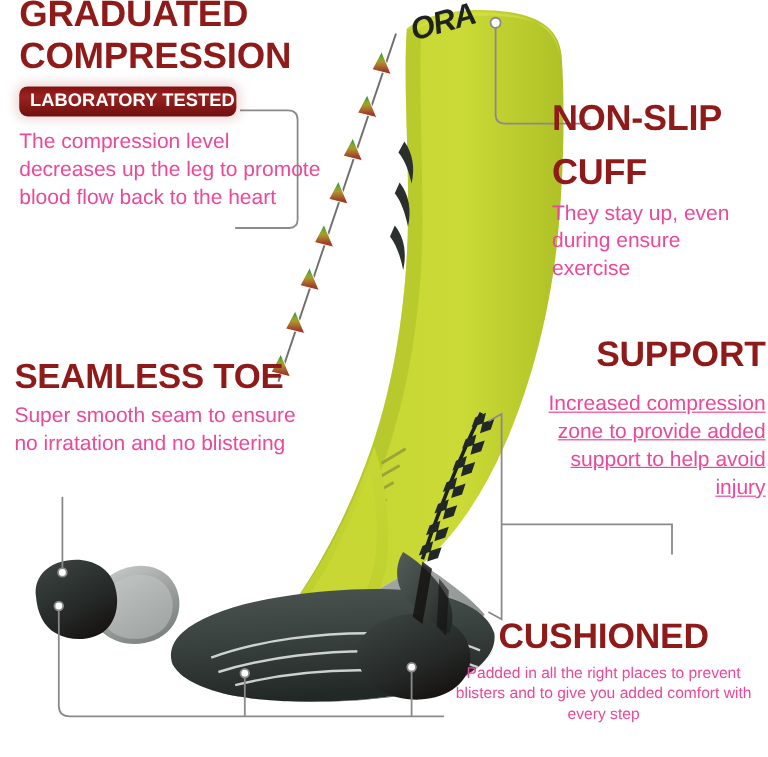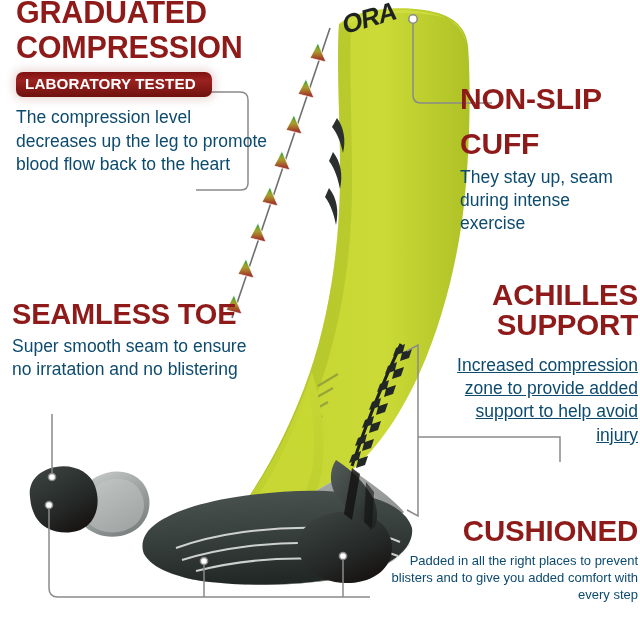--- a/index.html
+++ b/index.html
@@ -18,36 +18,36 @@
     color:#8E1A19;
     font-weight:700;
     letter-spacing:-0.2px;
     line-height:1.0;
     font-size:30px;
     white-space:nowrap;
   }
   .hd.two { white-space:normal; line-height:0.98; }
 
   .bd {
-    color:#0c4a6e;
+    color:#ec4899;
     font-size:17.5px;
     line-height:1.33;
     font-weight:400;
   }
 
   
   #gc { left:16px; top:-2px; width:260px; }
   #gc .hd { font-size:30.5px; }
   #gc .hd .l2 { display:block; margin-top:5px; }
 
   #labBadge {
     display:inline-block;
     margin-top:9px;
     margin-bottom:7px;
-    padding:4px 16px 5px 9px;
+    padding:4px 1px 5px 9px;
     border-radius:7px;
     color:#fff;
     font-size:15.2px;
     font-weight:700;
     letter-spacing:0.1px;
     background:linear-gradient(180deg,#7e1210 0%,#9b2220 34%,#6e100e 100%);
     box-shadow:0 0 9px 3px rgba(140,26,24,0.17);
     line-height:1.1;
   }
   #gc .bd { margin-top:2px; }
@@ -63,21 +63,21 @@
   #st .hd { font-size:29px; }
   #st .bd { margin-top:6px; }
 
   
   #as { right:2px; top:281px; width:200px; text-align:right; }
   #as .hd { font-size:29.5px; }
   #as .hd .l2 { display:block; margin-top:1px; }
   #as .bd { margin-top:14px;text-decoration:underline; }
 
   
-  #cu { right:2px; top:516px; width:270px; text-align:right; }
+  #cu { right:2px; top:516px; width:270px; text-align:center; }
   #cu .hd { font-size:29.5px; }
   #cu .bd { margin-top:6px; font-size:13px; }
 </style>
 </head>
 <body>
 
 <div id="stage">
 
   <svg id="art" class="layer" viewBox="0 0 640 631">
     <defs>
@@ -313,31 +313,30 @@
     </div>
     <div id="labBadge">LABORATORY TESTED</div>
     <div class="bd">The compression level decreases up the leg to promote blood flow back to the heart</div>
   </div>
 
   <div class="callout" id="nsc">
     <div class="hd two">
       <span>NON-SLIP</span>
       <span class="l2">CUFF</span>
     </div>
-    <div class="bd">They stay up, seam during intense exercise</div>
+    <div class="bd">They stay up, even during ensure exercise</div>
   </div>
 
   <div class="callout" id="st">
     <div class="hd">SEAMLESS TOE</div>
     <div class="bd">Super smooth seam to ensure no irratation and no blistering</div>
   </div>
 
   <div class="callout" id="as">
     <div class="hd two">
-      <span>ACHILLES</span>
       <span class="l2">SUPPORT</span>
     </div>
     <div class="bd">Increased compression zone to provide added support to help avoid injury</div>
   </div>
 
   <div class="callout" id="cu">
     <div class="hd">CUSHIONED</div>
     <div class="bd">Padded in all the right places to prevent blisters and to give you added comfort with every step</div>
   </div>
 

